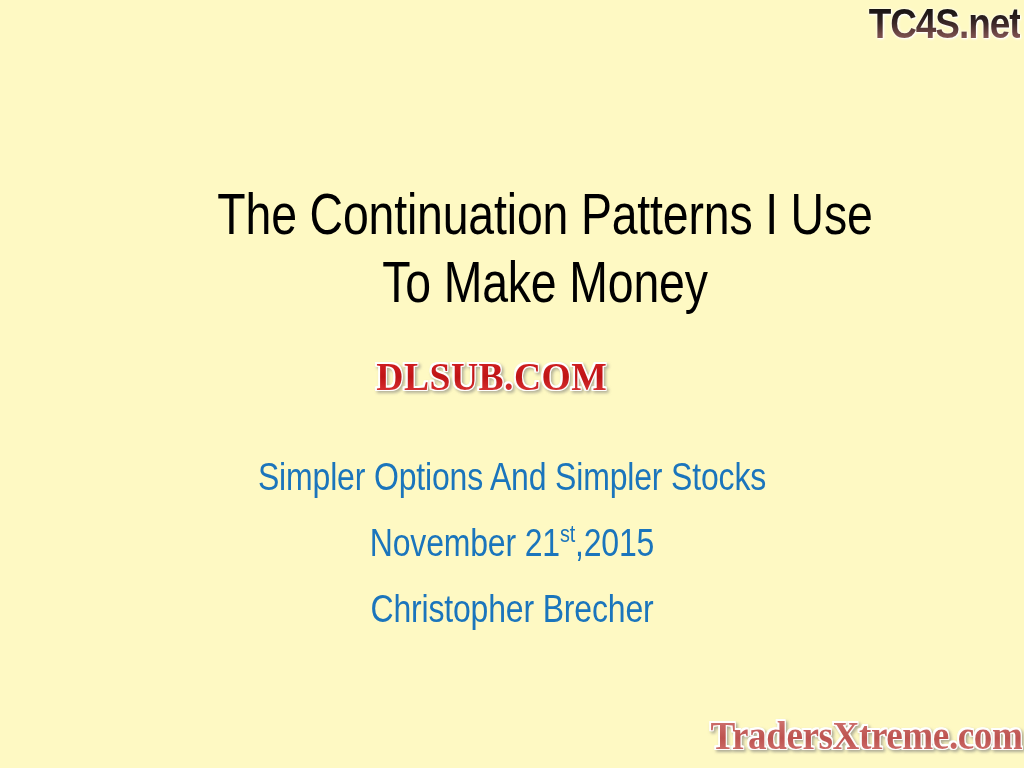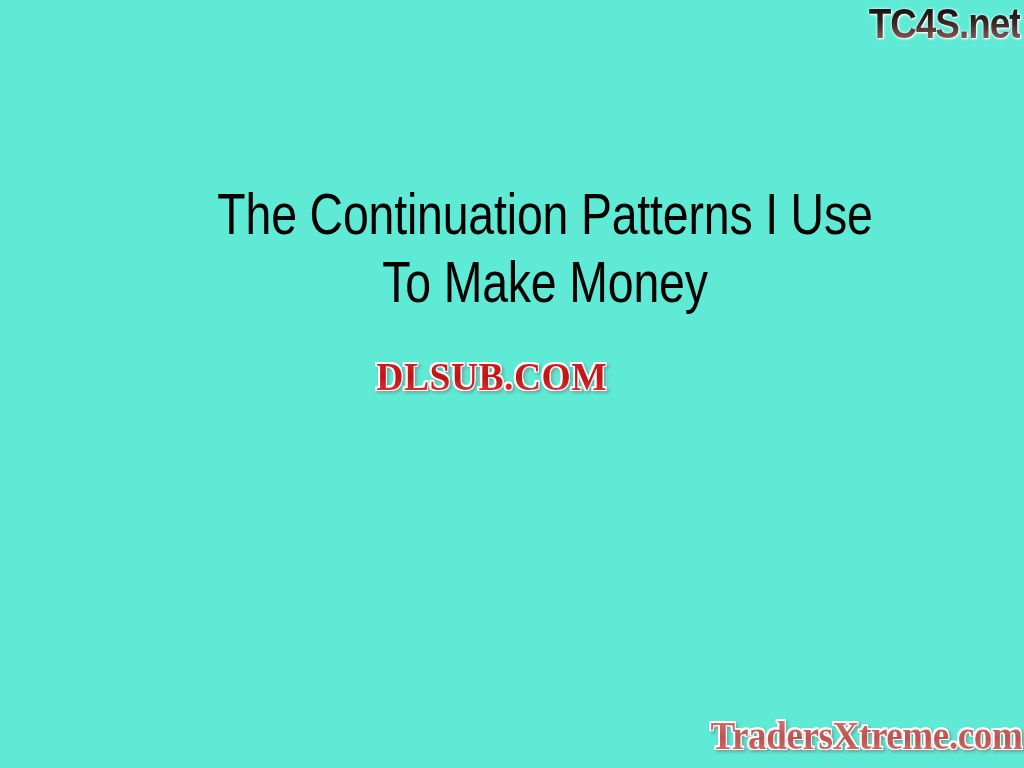--- a/index.html
+++ b/index.html
@@ -5,21 +5,21 @@
   html, body {
     margin: 0;
     padding: 0;
     background: #ffffff;
   }
 
   #slide {
     position: relative;
     width: 1024px;
     height: 768px;
-    background: #5eead4;
+    background: #fef9c3;
     overflow: hidden;
     font-family: "Liberation Sans", sans-serif;
     -webkit-font-smoothing: antialiased;
   }
 
   
   .wm-tc4s {
     position: absolute;
     right: 4px;
     top: 2px;
@@ -170,16 +170,21 @@
 
   <div class="title-block">
     <div class="title-line">The Continuation Patterns I Use</div>
     <div class="title-line">To Make Money</div>
   </div>
 
   <div class="wm-dlsub-wrap">
     <span class="wm-dlsub">DLSUB.COM</span>
   </div>
 
+  <div class="subtitle-block">
+    <div class="sub-line">Simpler Options And Simpler Stocks</div>
+    <div class="sub-line"><span>November 21</span><sup>st</sup><span>,2015</span></div>
+    <div class="sub-line">Christopher Brecher</div>
+  </div>
 
   <div class="wm-tx">TradersXtreme.com</div>
 
 </div>
 
 </body></html>

